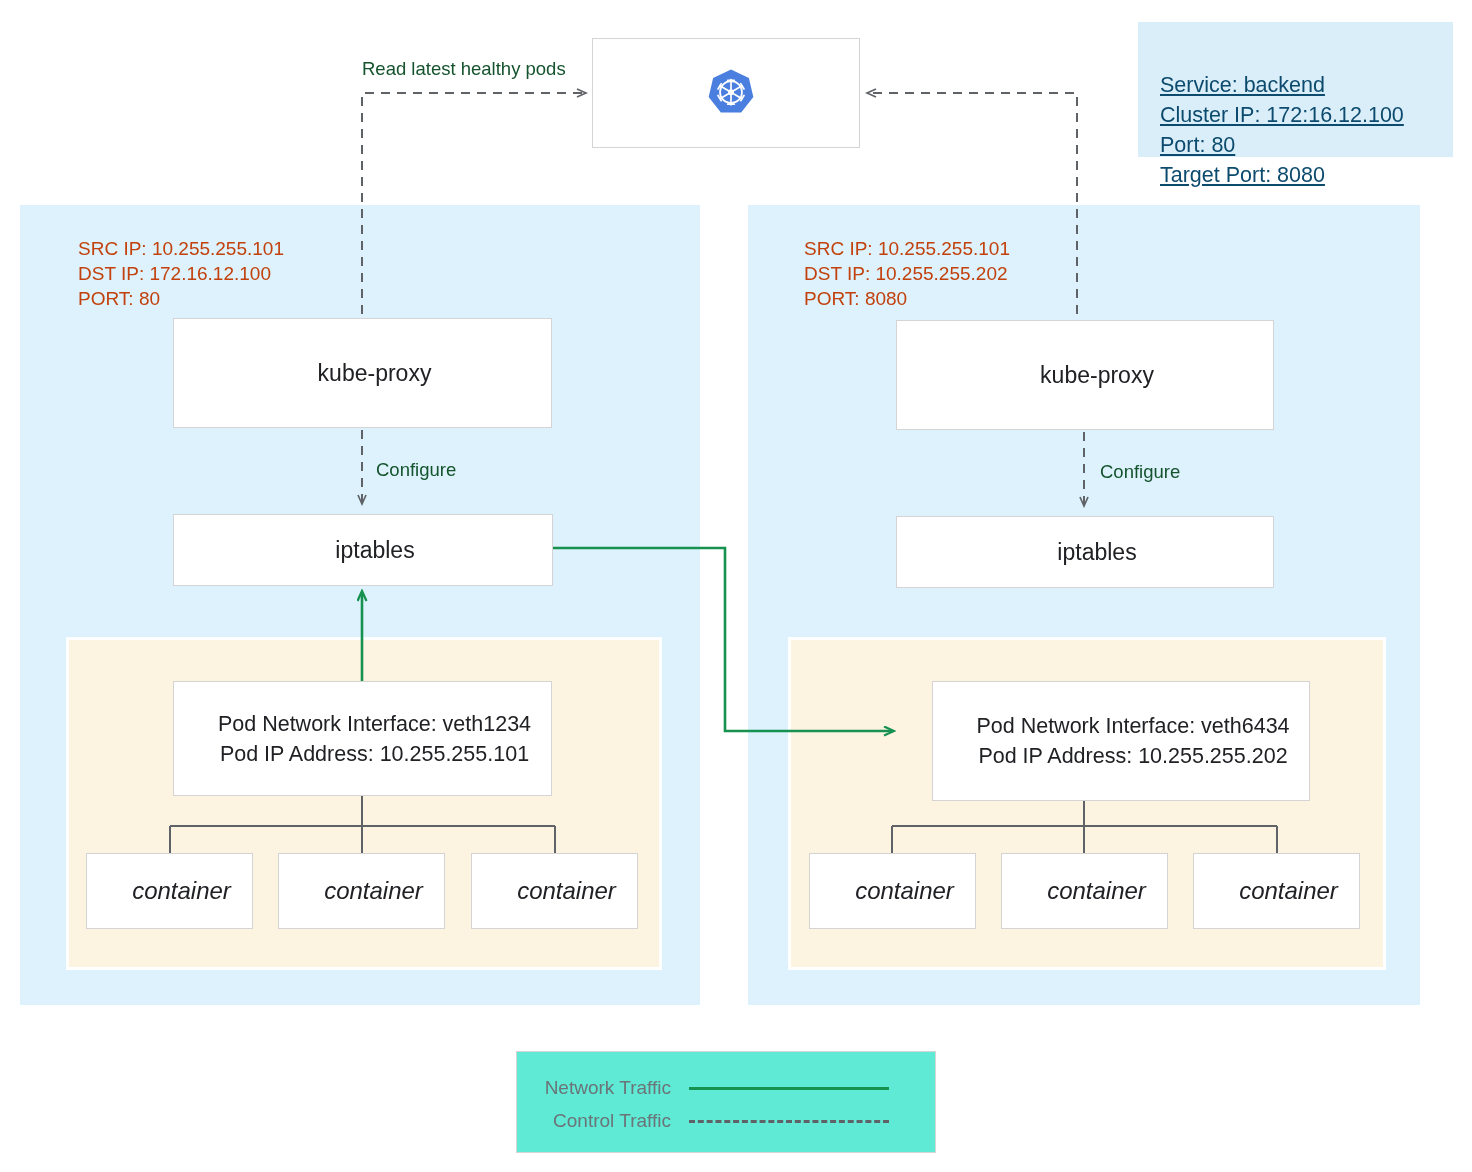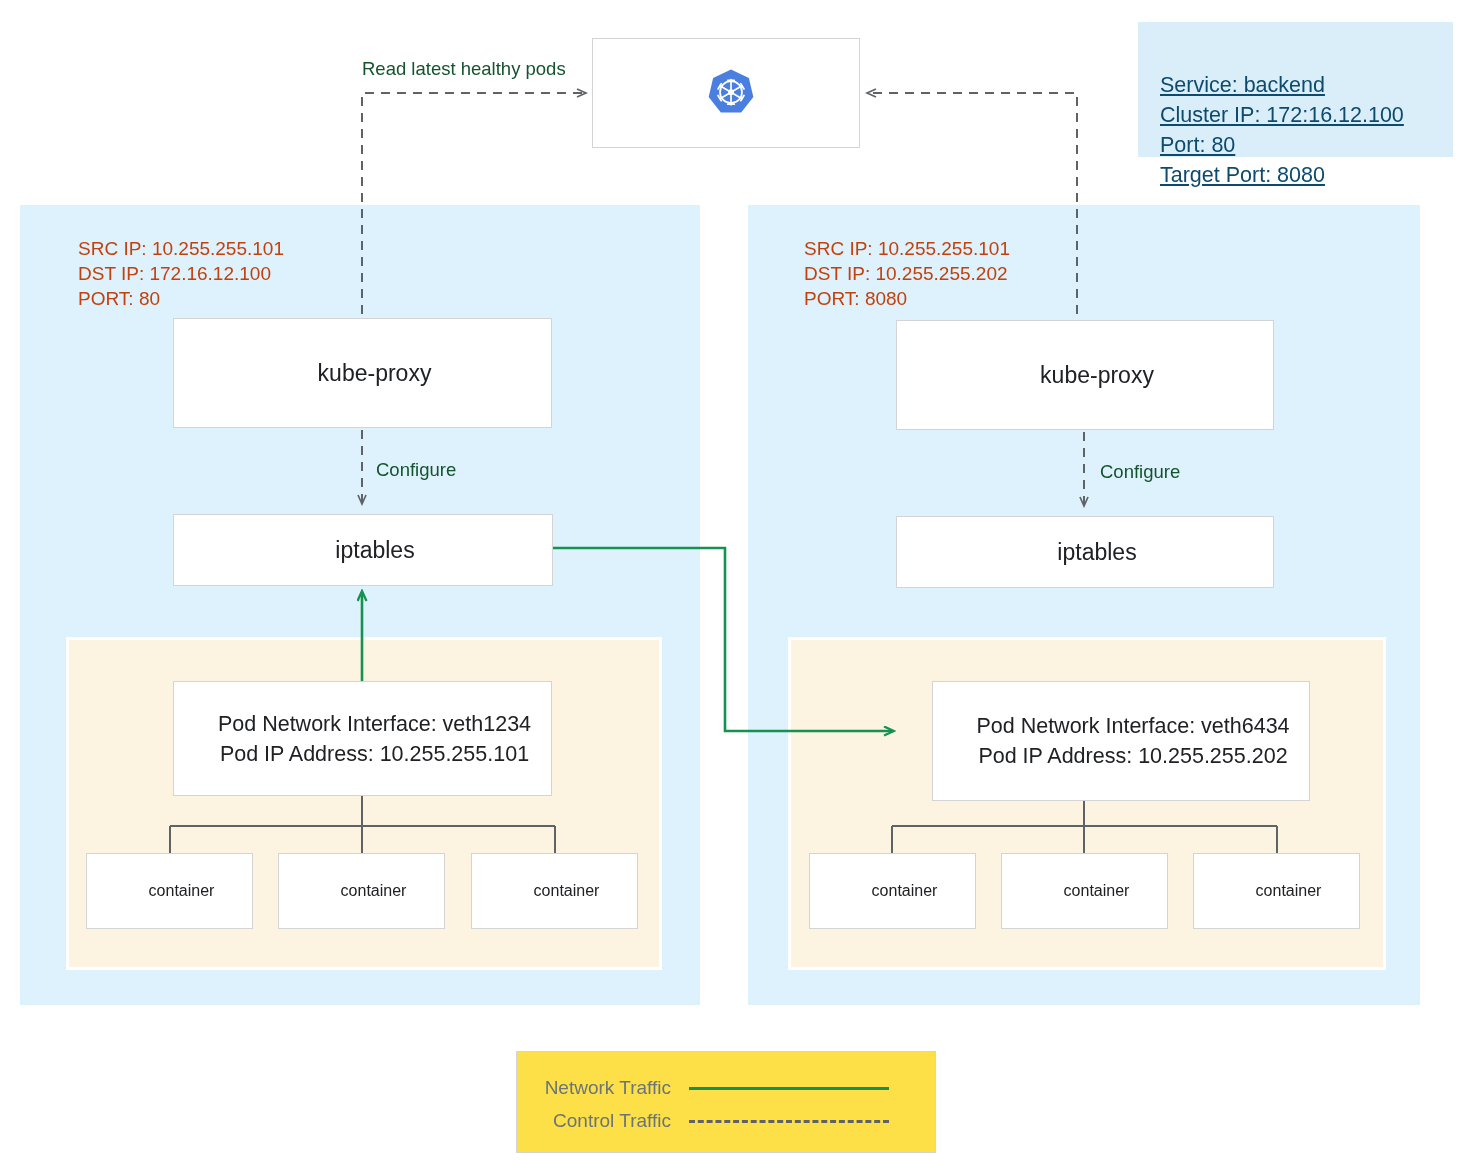--- a/index.html
+++ b/index.html
@@ -44,21 +44,21 @@
     padding-left: 24px;
   }
 
   .box-title { font-size: 23px; color: #202124; }
   .pod-iface-text {
     font-size: 21.5px;
     line-height: 30px;
     color: #202124;
     white-space: pre-line;
   }
-  .container-label { font-size: 16px; color: #202124; }
+  .container-label { font-size: 24px; color: #202124; font-style: italic; }
 
   
   #api-server-box {
     display: flex;
     align-items: center;
     justify-content: center;
     gap: 16px;
     padding-left: 10px;
   }
   #api-server-box .api-label {
@@ -92,21 +92,21 @@
 
   
   .edge-label {
     font-size: 18.5px;
     color: #14532d;
     white-space: nowrap;
   }
 
   
   #legend-box {
-    background: #fde047;
+    background: #5eead4;
     border: 1px solid #d4d4d4;
     box-sizing: border-box;
   }
   .legend-row {
     position: absolute;
     display: flex;
     align-items: center;
   }
   .legend-text {
     font-size: 19px;

